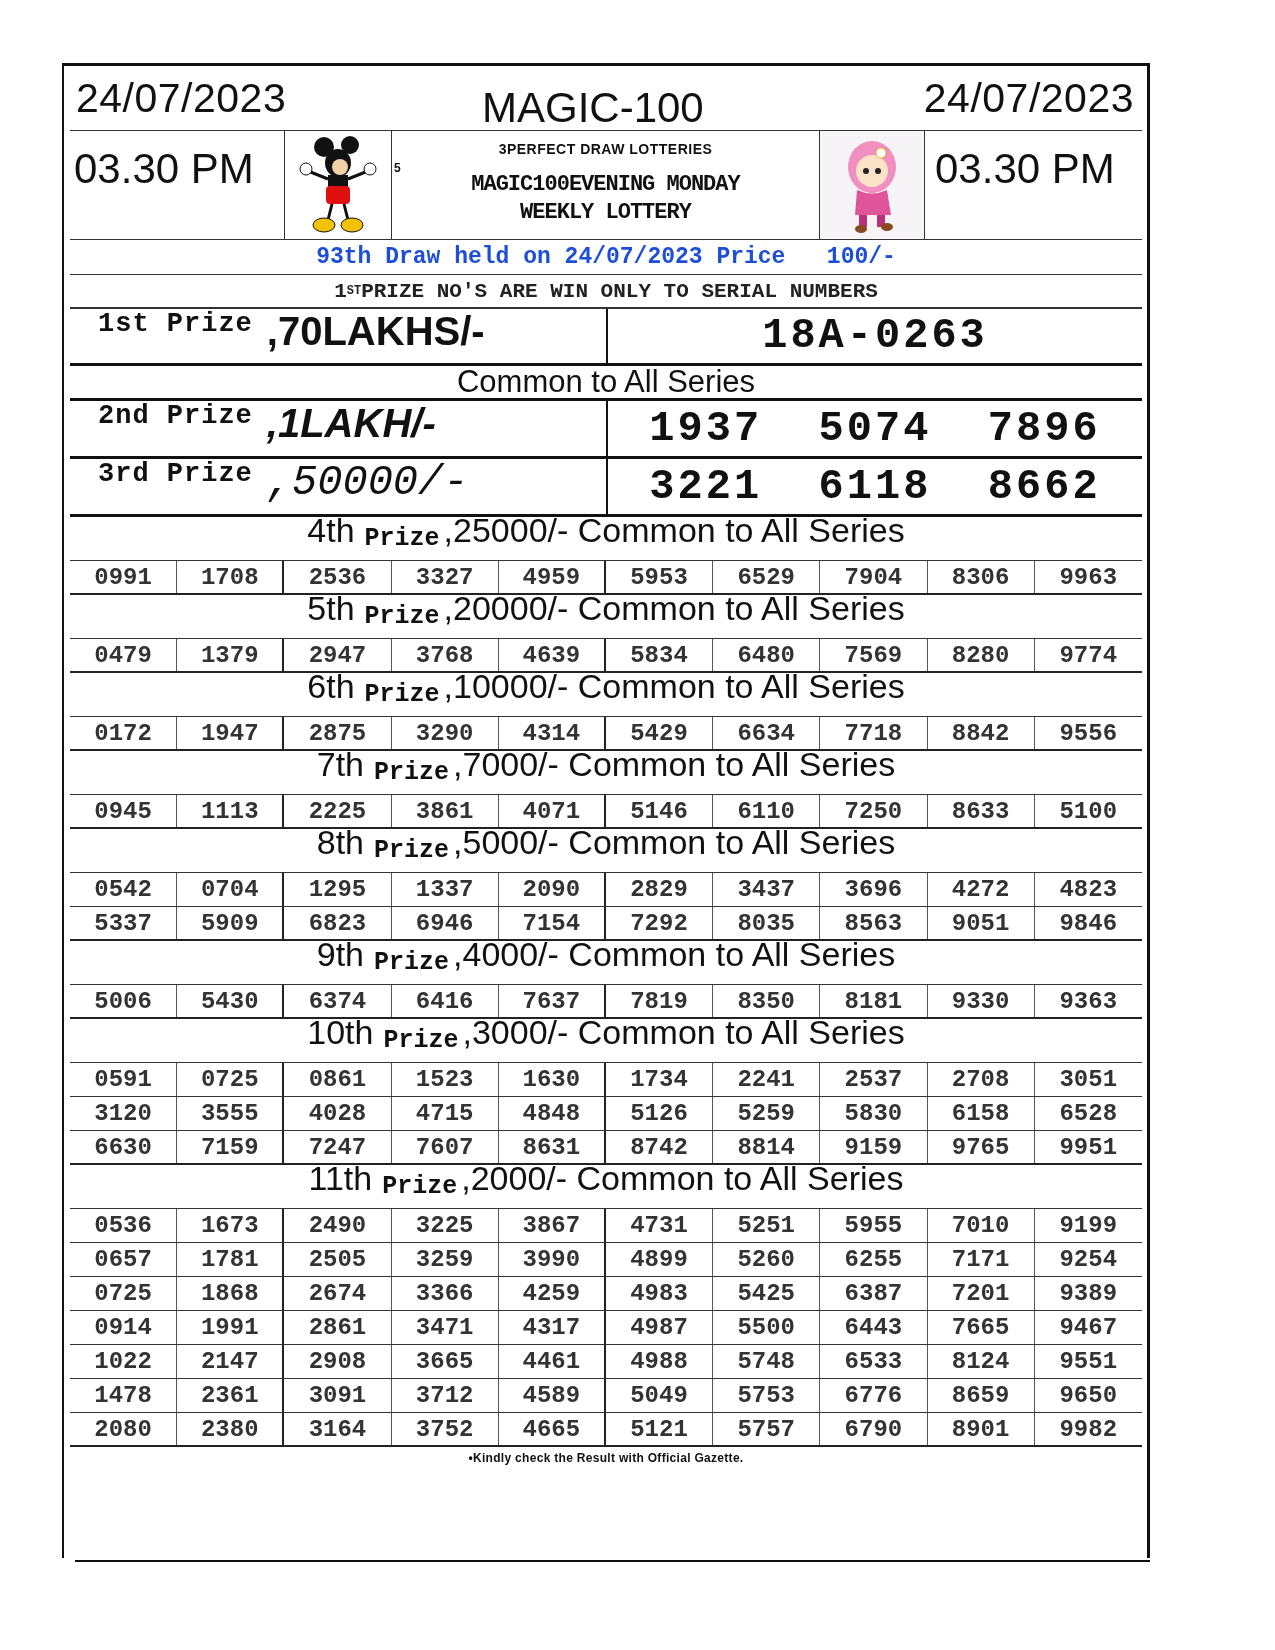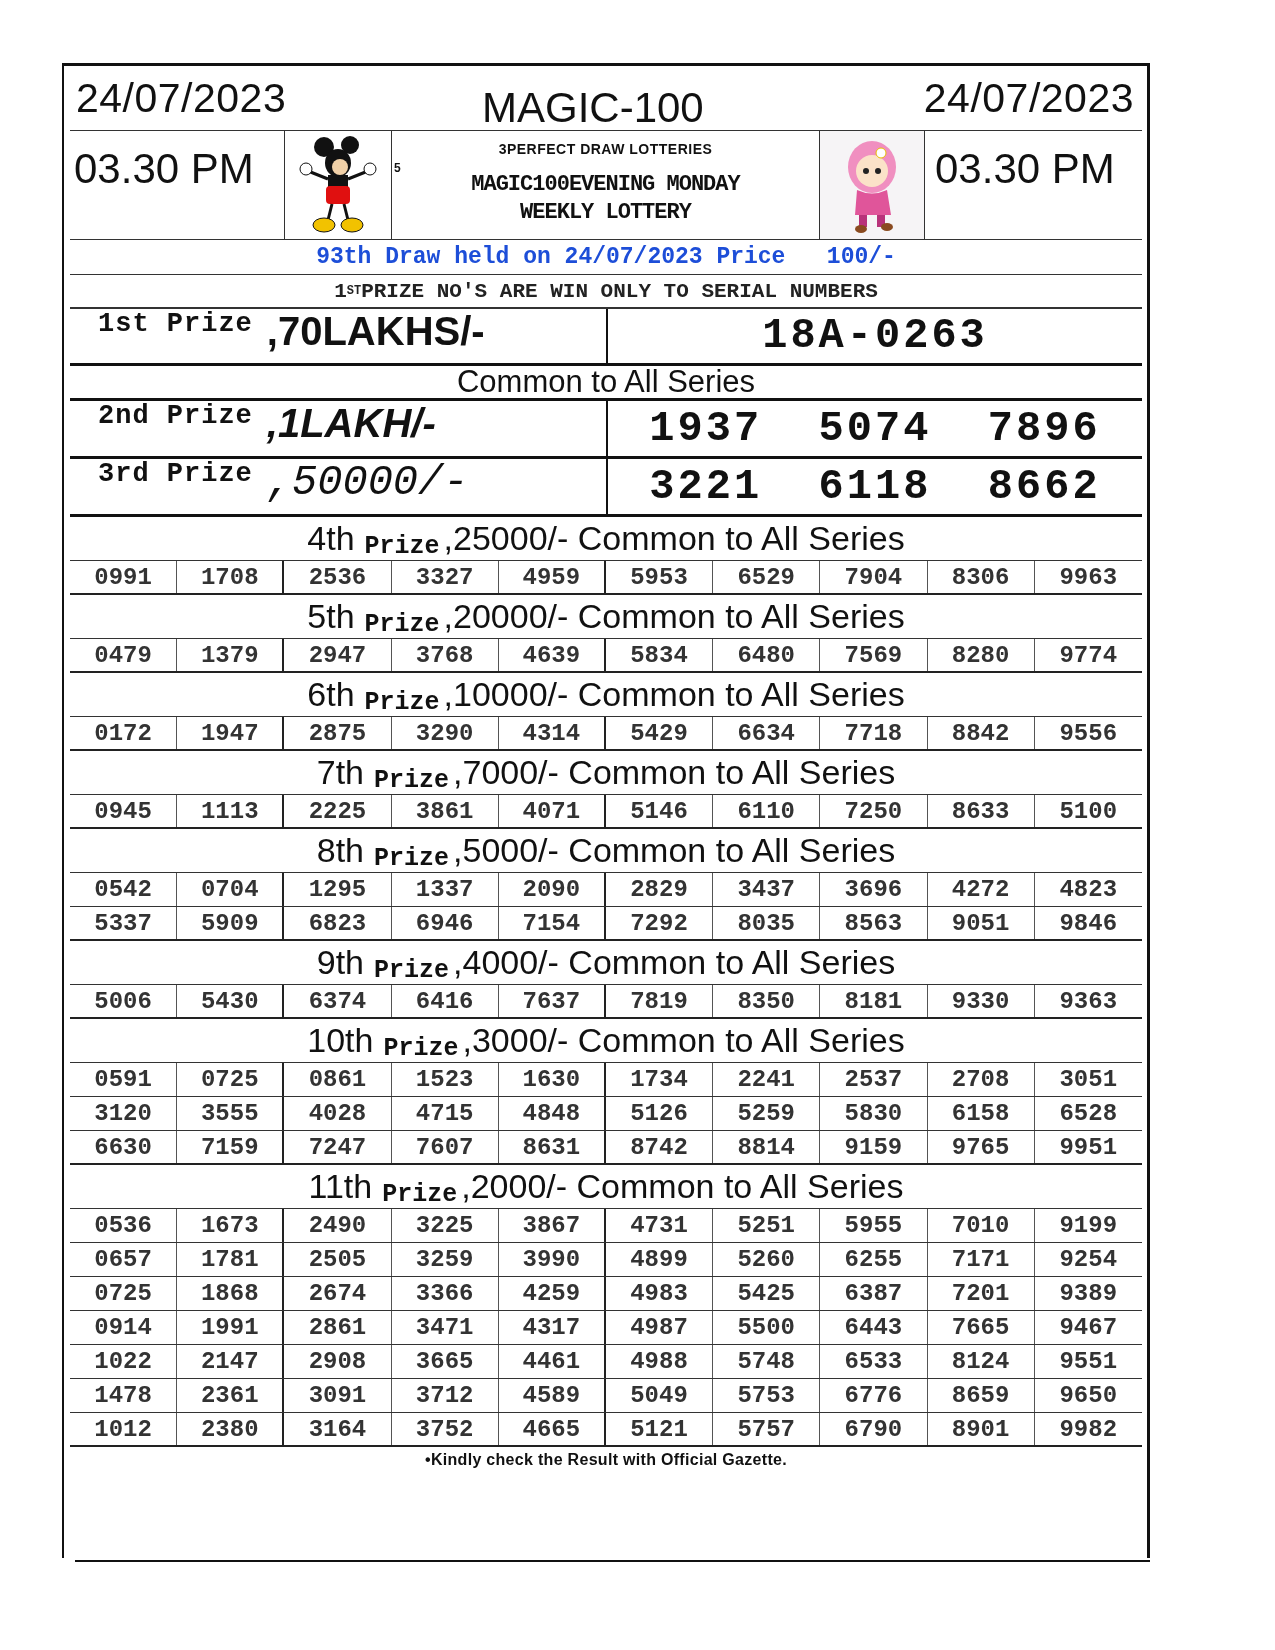--- a/index.html
+++ b/index.html
@@ -25,29 +25,29 @@
   .line { height:35px; justify-content:center; align-items:center; font-family:"Liberation Mono", monospace; font-weight:bold; font-size:23px; color:#1d4ed8; }
   .line2 { height:33px; justify-content:center; align-items:center; font-family:"Liberation Mono", monospace; font-weight:bold; font-size:21px; color:#222; }
   .line2 sup { font-size:12px; }
   .big { height:58px; border-bottom:3px solid #111; }
   .big .l { width:538px; border-right:2px solid #111; box-sizing:border-box; display:flex; align-items:flex-start; padding-left:28px; }
   .big .r { flex:1; display:flex; align-items:center; justify-content:center; font-family:"Liberation Mono", monospace; font-weight:bold; font-size:42px; letter-spacing:3px; }
   .big .lbl { font-family:"Liberation Mono", monospace; font-weight:bold; font-size:27px; margin-right:14px; letter-spacing:1px; }
   .big .amt { font-family:"Liberation Sans", sans-serif; font-weight:bold; font-size:40px; letter-spacing:0; }
   .big .amt.it { font-style:italic; font-weight:normal; font-family:"Liberation Mono", monospace; font-size:42px; }
   .common { height:35px; justify-content:center; align-items:center; font-size:31px; border-bottom:3px solid #111; }
-  .ph { height:44px; justify-content:center; align-items:flex-end; padding-bottom:2px; font-size:34px; border-bottom:1.5px solid #333; }
+  .ph { height:44px; justify-content:center; align-items:flex-end; padding-bottom:10px; font-size:34px; border-bottom:1.5px solid #333; }
   .ph .pw { font-family:"Liberation Mono", monospace; font-weight:bold; font-size:25px; margin:0 4px 0 10px; position:relative; top:3px; }
   .nums { height:34px; }
   .nums .c { width:107.2px; box-sizing:border-box; border-right:1.5px solid #555; display:flex; align-items:center; justify-content:center;
              font-family:"Liberation Mono", monospace; font-weight:bold; font-size:24px; color:#333; }
   .nums .c:nth-child(2), .nums .c:nth-child(5) { border-right:2.5px solid #222; }
   .nums .c:last-child { border-right:none; }
   .nums.last { border-bottom:2px solid #222; }
-  .foot { position:absolute; left:0; width:1072px; text-align:center; font-weight:bold; font-size:16px; letter-spacing:0.3px; }
+  .foot { position:absolute; left:0; width:1072px; text-align:center; font-weight:bold; font-size:12px; letter-spacing:0.3px; }
 </style>
 </head>
 <body>
 
 <div class="sheet">
   <div class="inner">
 
     <div class="row hdr1 sans">
       <span class="date">24/07/2023</span>
       <span class="title">MAGIC-100</span>
@@ -362,21 +362,21 @@
           <div class="c">3091</div>
           <div class="c">3712</div>
           <div class="c">4589</div>
           <div class="c">5049</div>
           <div class="c">5753</div>
           <div class="c">6776</div>
           <div class="c">8659</div>
           <div class="c">9650</div>
         </div>
         <div class="row nums last">
-          <div class="c">1012</div>
+          <div class="c">2080</div>
           <div class="c">2380</div>
           <div class="c">3164</div>
           <div class="c">3752</div>
           <div class="c">4665</div>
           <div class="c">5121</div>
           <div class="c">5757</div>
           <div class="c">6790</div>
           <div class="c">8901</div>
           <div class="c">9982</div>
         </div>

